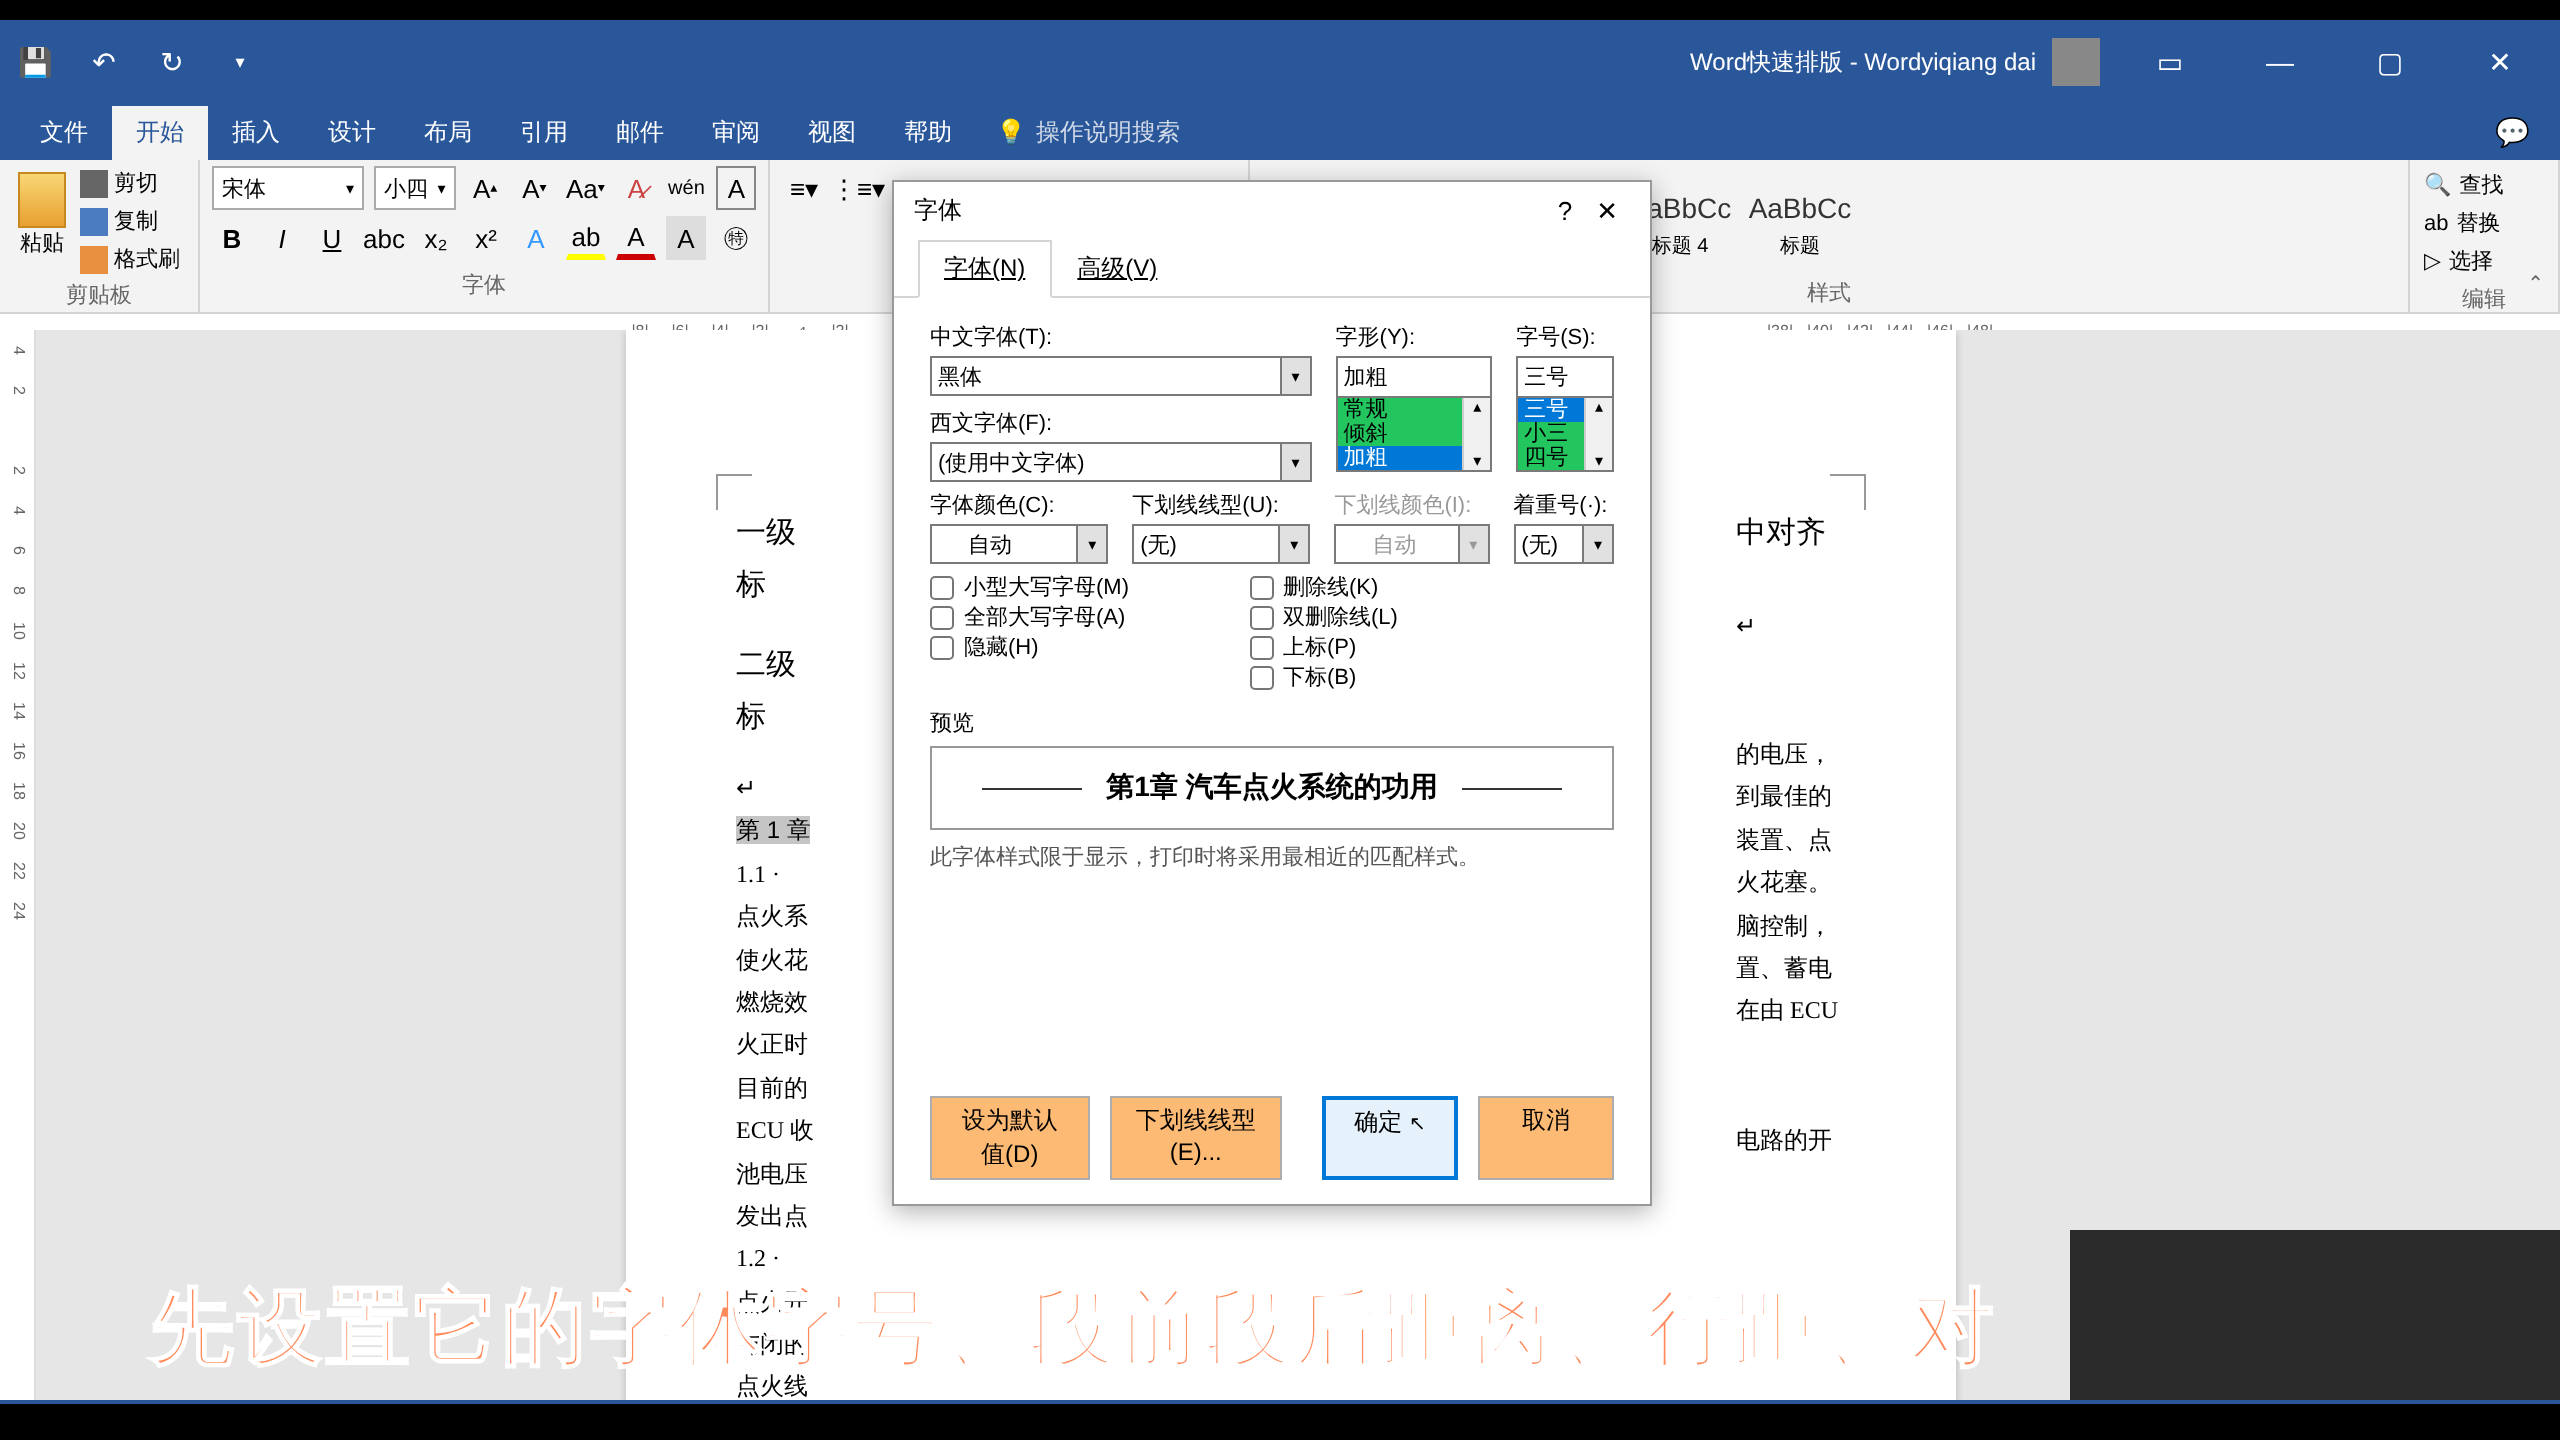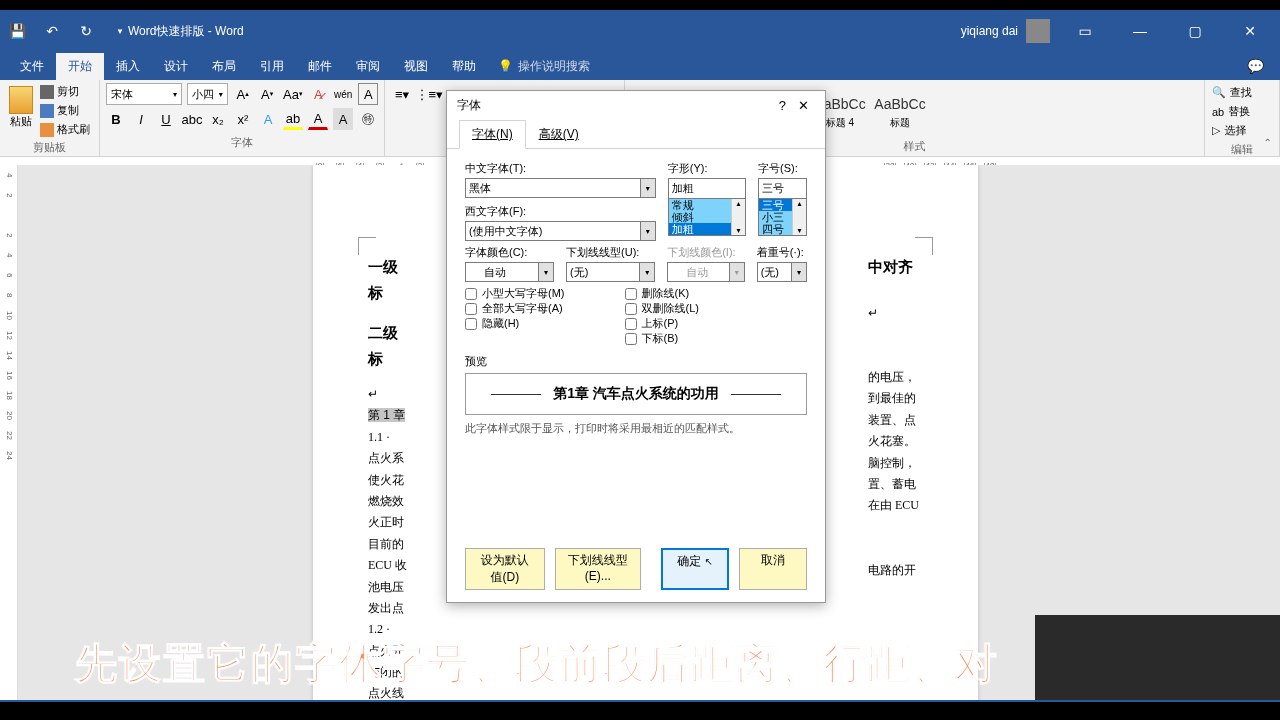--- a/index.html
+++ b/index.html
@@ -2,21 +2,21 @@
 <html><head>
 <meta charset="utf-8">
 <style>
 * { margin: 0; padding: 0; box-sizing: border-box; font-family: "Microsoft YaHei", sans-serif; }
 body { width: 1280px; height: 720px; background: #fff; overflow: hidden; position: relative; }
 
 
 .titlebar { height: 42px; background: #2a579a; display: flex; align-items: center; color: #fff; font-size: 12px; }
 .titlebar-left { display: flex; padding-left: 10px; gap: 18px; align-items: center; }
 .titlebar-icon { width: 16px; height: 16px; display: flex; align-items: center; justify-content: center; font-size: 14px; }
-.titlebar-center { flex: 1; text-align: left; font-size: 12px; }
+.titlebar-center { flex: 1; text-align: right; font-size: 12px; }
 .titlebar-right { display: flex; align-items: center; gap: 15px; padding-right: 10px; }
 .user-box { display: flex; align-items: center; gap: 8px; }
 .avatar { width: 24px; height: 24px; background: #888; }
 .winbtn { width: 40px; height: 30px; display: flex; align-items: center; justify-content: center; font-size: 14px; }
 
 
 .menubar { height: 28px; background: #2a579a; display: flex; align-items: center; padding-left: 8px; }
 .menuitem { color: #fff; font-size: 12px; padding: 5px 12px; cursor: pointer; }
 .menuitem.active { background: #f3f3f3; color: #2a579a; }
 .menubar-search { display: flex; align-items: center; gap: 5px; margin-left: 10px; color: #d0d8e8; font-size: 12px; }
@@ -57,53 +57,53 @@
 
 .ruler-h { height: 18px; background: #fff; border-bottom: 1px solid #ddd; position: relative; font-size: 8px; color: #666; display:flex; align-items: center; padding-left: 310px; }
 .ruler-v { position: absolute; left: 0; top: 165px; width: 18px; bottom: 20px; background: #fff; border-right: 1px solid #ddd; font-size: 8px; color: #666; }
 .ruler-mark { display: inline-block; width: 20px; text-align: center; }
 .ruler-v-mark { display:block; height: 20px; writing-mode: vertical-lr; text-align:center; line-height:18px;}
 
 
 .docarea { position: absolute; top: 165px; left: 18px; right: 0; bottom: 20px; background: #e6e6e6; overflow: hidden; }
 .page { position: absolute; left: 295px; top: 0; width: 665px; height: 900px; background: #fff; box-shadow: 0 1px 4px rgba(0,0,0,0.2); padding: 90px 55px; font-size: 12px; line-height: 1.7; }
 .page p { margin-bottom: 1px; font-family: SimSun, serif; }
-.h1 { font-size: 15px; font-weight: bold; }
+.h1 { font-size: 15px; font-weight: normal; }
 .highlight { background: #c5c5c5; }
 .corner { position: absolute; width: 18px; height: 18px; }
 .corner.tl { top: 72px; left: 45px; border-left: 1px solid #999; border-top: 1px solid #999; }
 .corner.tr { top: 72px; right: 45px; border-right: 1px solid #999; border-top: 1px solid #999; }
 
 
 .dialog { position: absolute; left: 446px; top: 90px; width: 380px; height: 513px; background: #fff; border: 1px solid #999; box-shadow: 0 3px 12px rgba(0,0,0,0.3); font-size: 12px; z-index: 100; }
 .dlg-title { height: 28px; display: flex; align-items: center; padding: 0 10px; font-size: 12px; }
 .dlg-title-txt { flex: 1; }
 .dlg-close { padding: 0 6px; cursor: pointer; font-size: 13px; }
 .dlg-tabs { display: flex; border-bottom: 1px solid #d4d4d4; padding: 0 12px; }
 .dlg-tab { padding: 5px 12px; border: 1px solid transparent; font-size: 12px; cursor: pointer; position: relative; top: 1px; text-decoration: underline; }
 .dlg-tab.active { border: 1px solid #d4d4d4; border-bottom-color: #fff; background: #fff; }
 .dlg-body { padding: 12px 18px; }
 .dlg-row { display: flex; gap: 12px; margin-bottom: 4px; }
 .dlg-col { display: flex; flex-direction: column; }
 .dlg-label { font-size: 11px; margin-bottom: 2px; }
 .dlg-combo { border: 1px solid #7a7a7a; height: 20px; background: #fff; font-size: 11px; padding: 0 3px; display: flex; align-items: center; justify-content: space-between; }
 .dlg-combo .arrow { background: #e1e1e1; border-left: 1px solid #7a7a7a; width: 15px; height: 18px; display: flex; align-items: center; justify-content: center; font-size: 8px; margin-right: -3px; }
-.listbox { border: 1px solid #7a7a7a; background: #7dd3fc; font-size: 11px; height: 38px; overflow: hidden; position: relative; }
+.listbox { border: 1px solid #7a7a7a; background: #22c55e; font-size: 11px; height: 38px; overflow: hidden; position: relative; }
 .listbox-item { padding: 0 3px; line-height: 12px; }
 .listbox-item.sel { background: #0078d7; color: #fff; }
 .listbox-scroll { position: absolute; right: 0; top: 0; bottom: 0; width: 14px; background: #f0f0f0; border-left: 1px solid #ccc; display:flex; flex-direction:column; justify-content:space-between; font-size:8px; align-items:center;}
 
 .dlg-section-label { font-size: 11px; margin: 8px 0 4px; }
 .dlg-checkrow { display: flex; gap: 60px; margin-bottom: 5px; }
 .dlg-check { display: flex; align-items: center; gap: 5px; font-size: 11px; }
 .dlg-check input { width: 12px; height: 12px; }
 .preview-box { border: 1px solid #999; height: 42px; display: flex; align-items: center; justify-content: center; font-size: 14px; font-weight: bold; font-family: SimHei; margin-bottom: 6px; }
 .preview-lines { border-bottom: 1px solid #333; width: 50px; display: inline-block; margin: 0 12px; }
 .dlg-footer { position: absolute; bottom: 12px; left: 18px; right: 18px; display: flex; gap: 10px; }
-.dlg-btn { border: 1px solid #adadad; background: #fef9c3; padding: 3px 12px; font-size: 12px; cursor: pointer; min-width: 68px; text-align: center; }
+.dlg-btn { border: 1px solid #adadad; background: #fdba74; padding: 3px 12px; font-size: 12px; cursor: pointer; min-width: 68px; text-align: center; }
 .dlg-btn.primary { border: 2px solid #0078d7; background: #e5f1fb; }
 .spacer { flex: 1; }
 .disabled { color: #999; }
 
 
 .statusbar { position: absolute; bottom: 0; left: 0; right: 0; height: 20px; background: #2a579a; color: #fff; font-size: 11px; display: flex; align-items: center; padding: 0 8px; gap: 15px; }
 
 
 .subtitle { position: absolute; bottom: 28px; left: 75px; font-size: 42px; font-weight: bold; color: #ff8a5c; -webkit-text-stroke: 1px #fff; letter-spacing: 2px; z-index: 5; }
 .thumb-box { position: absolute; right: 0; bottom: 20px; width: 245px; height: 85px; background: #2a2a2a; z-index: 50; }

